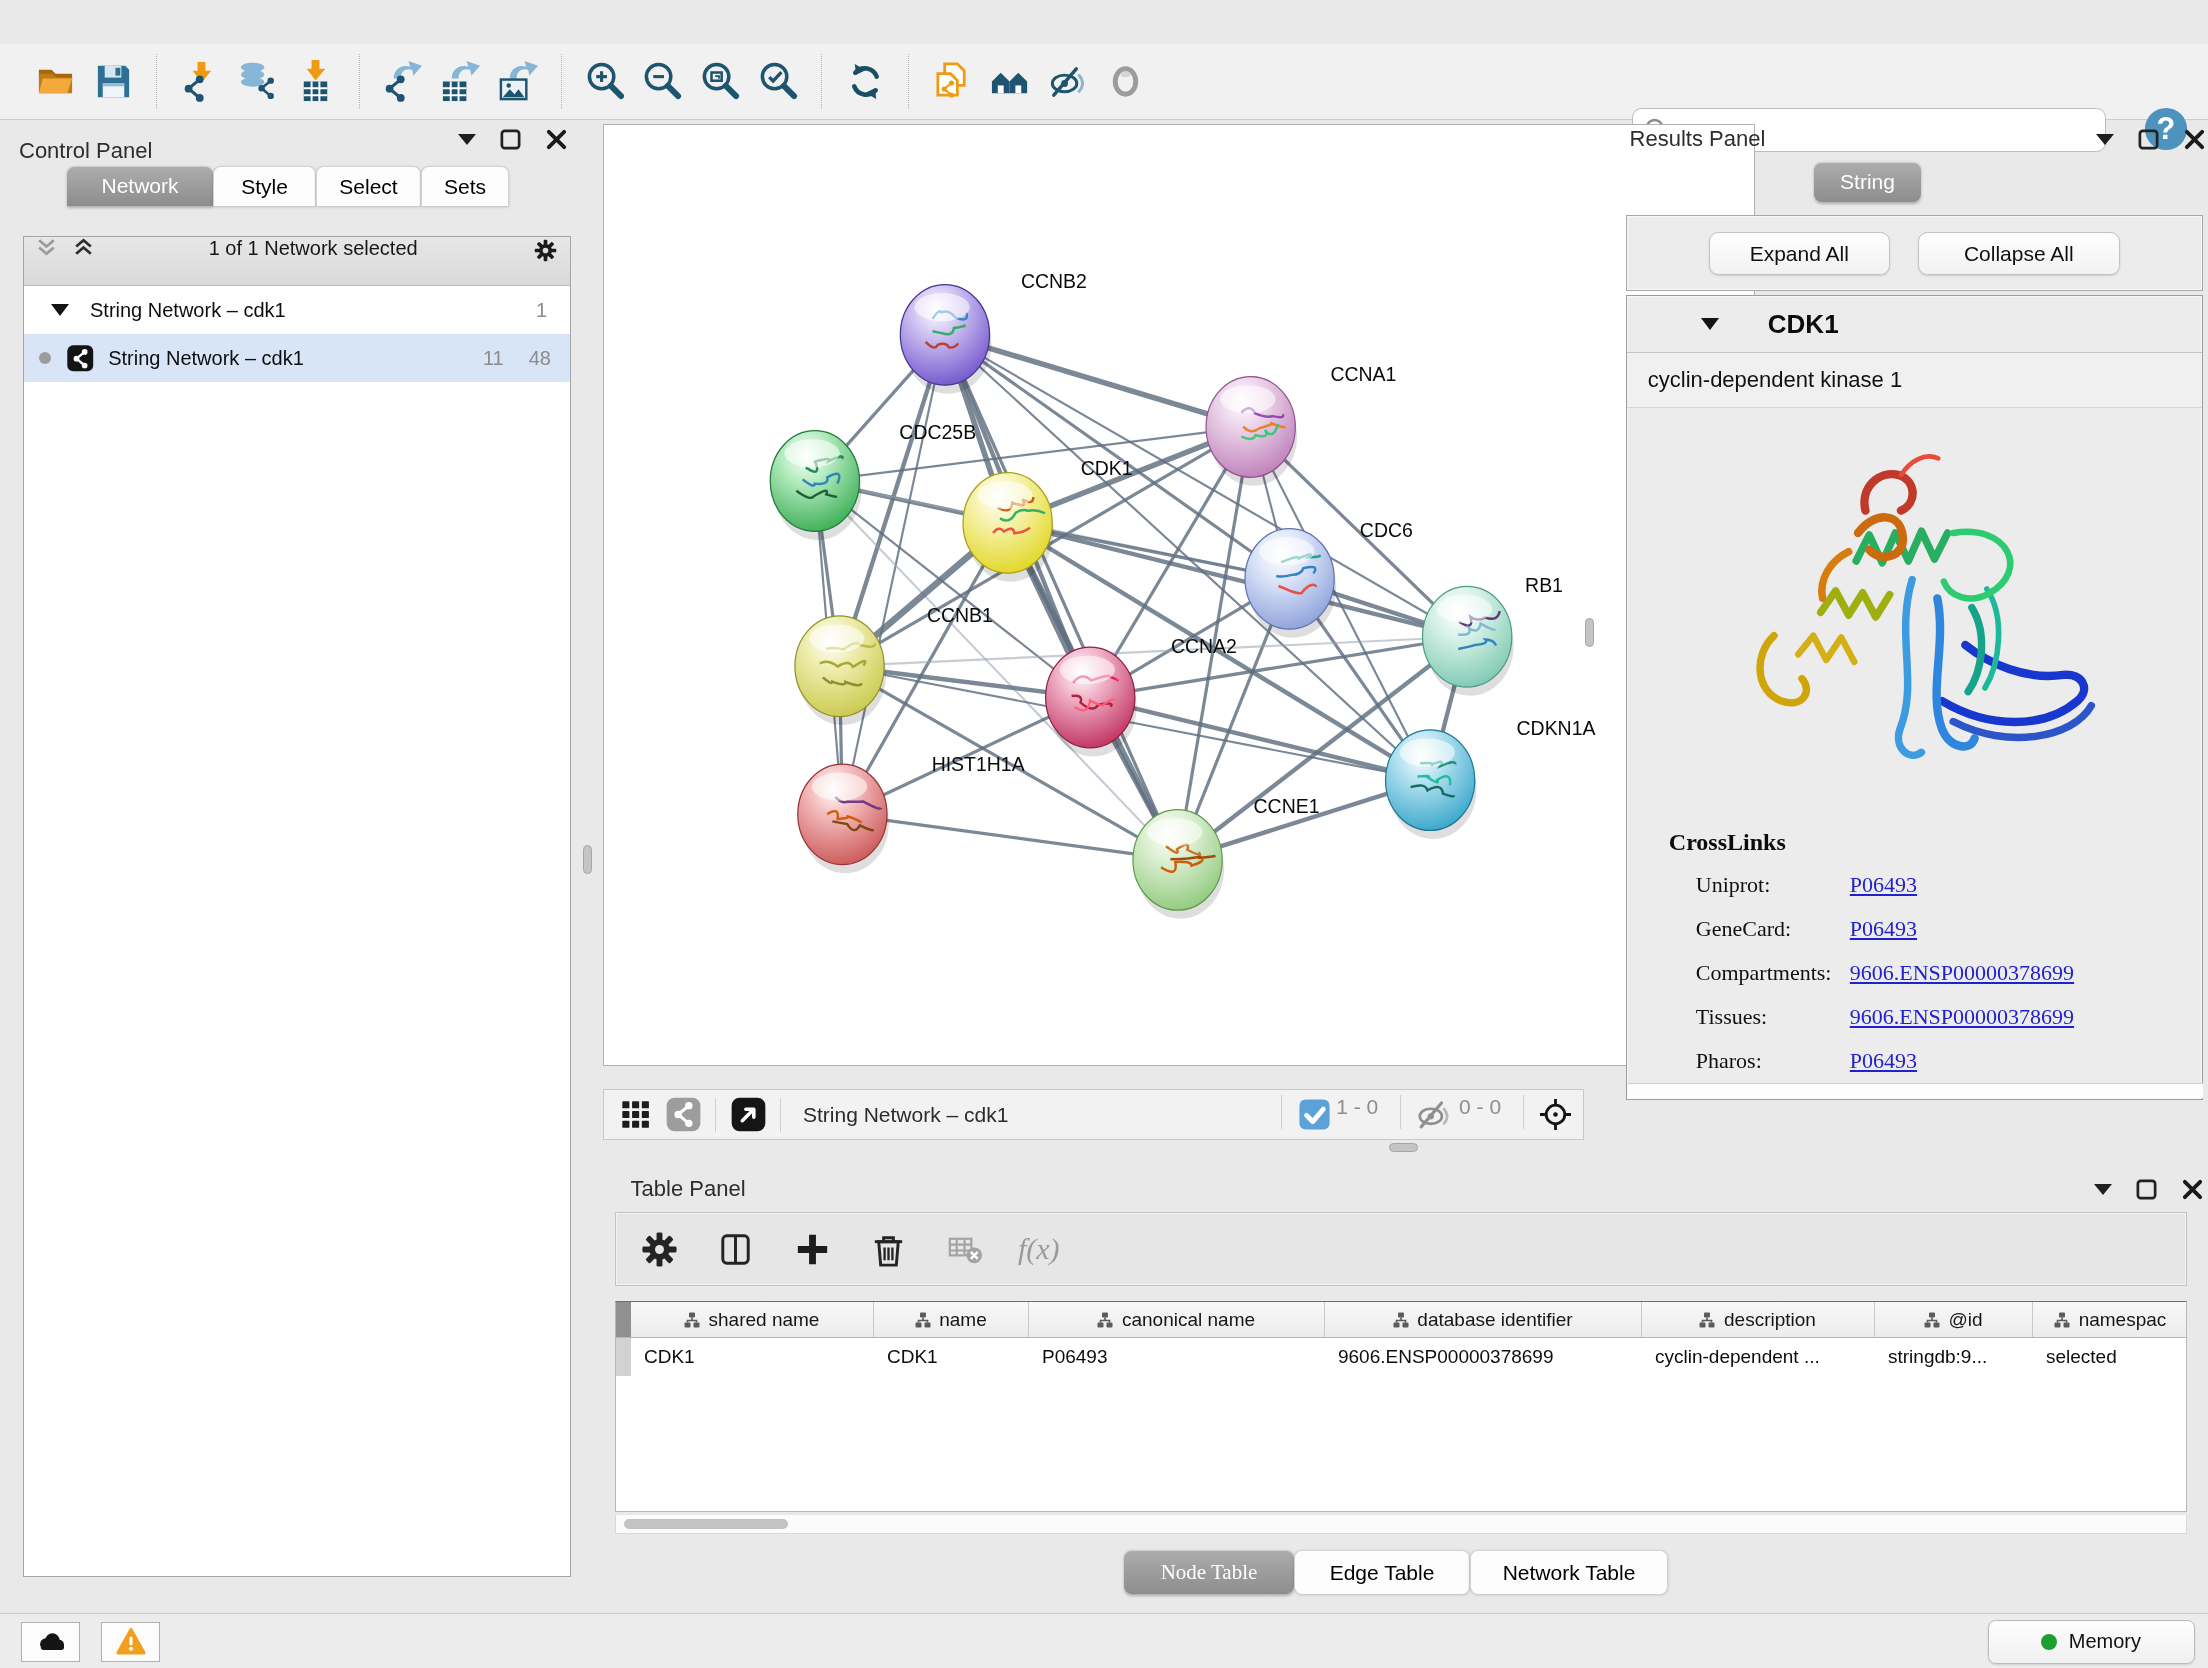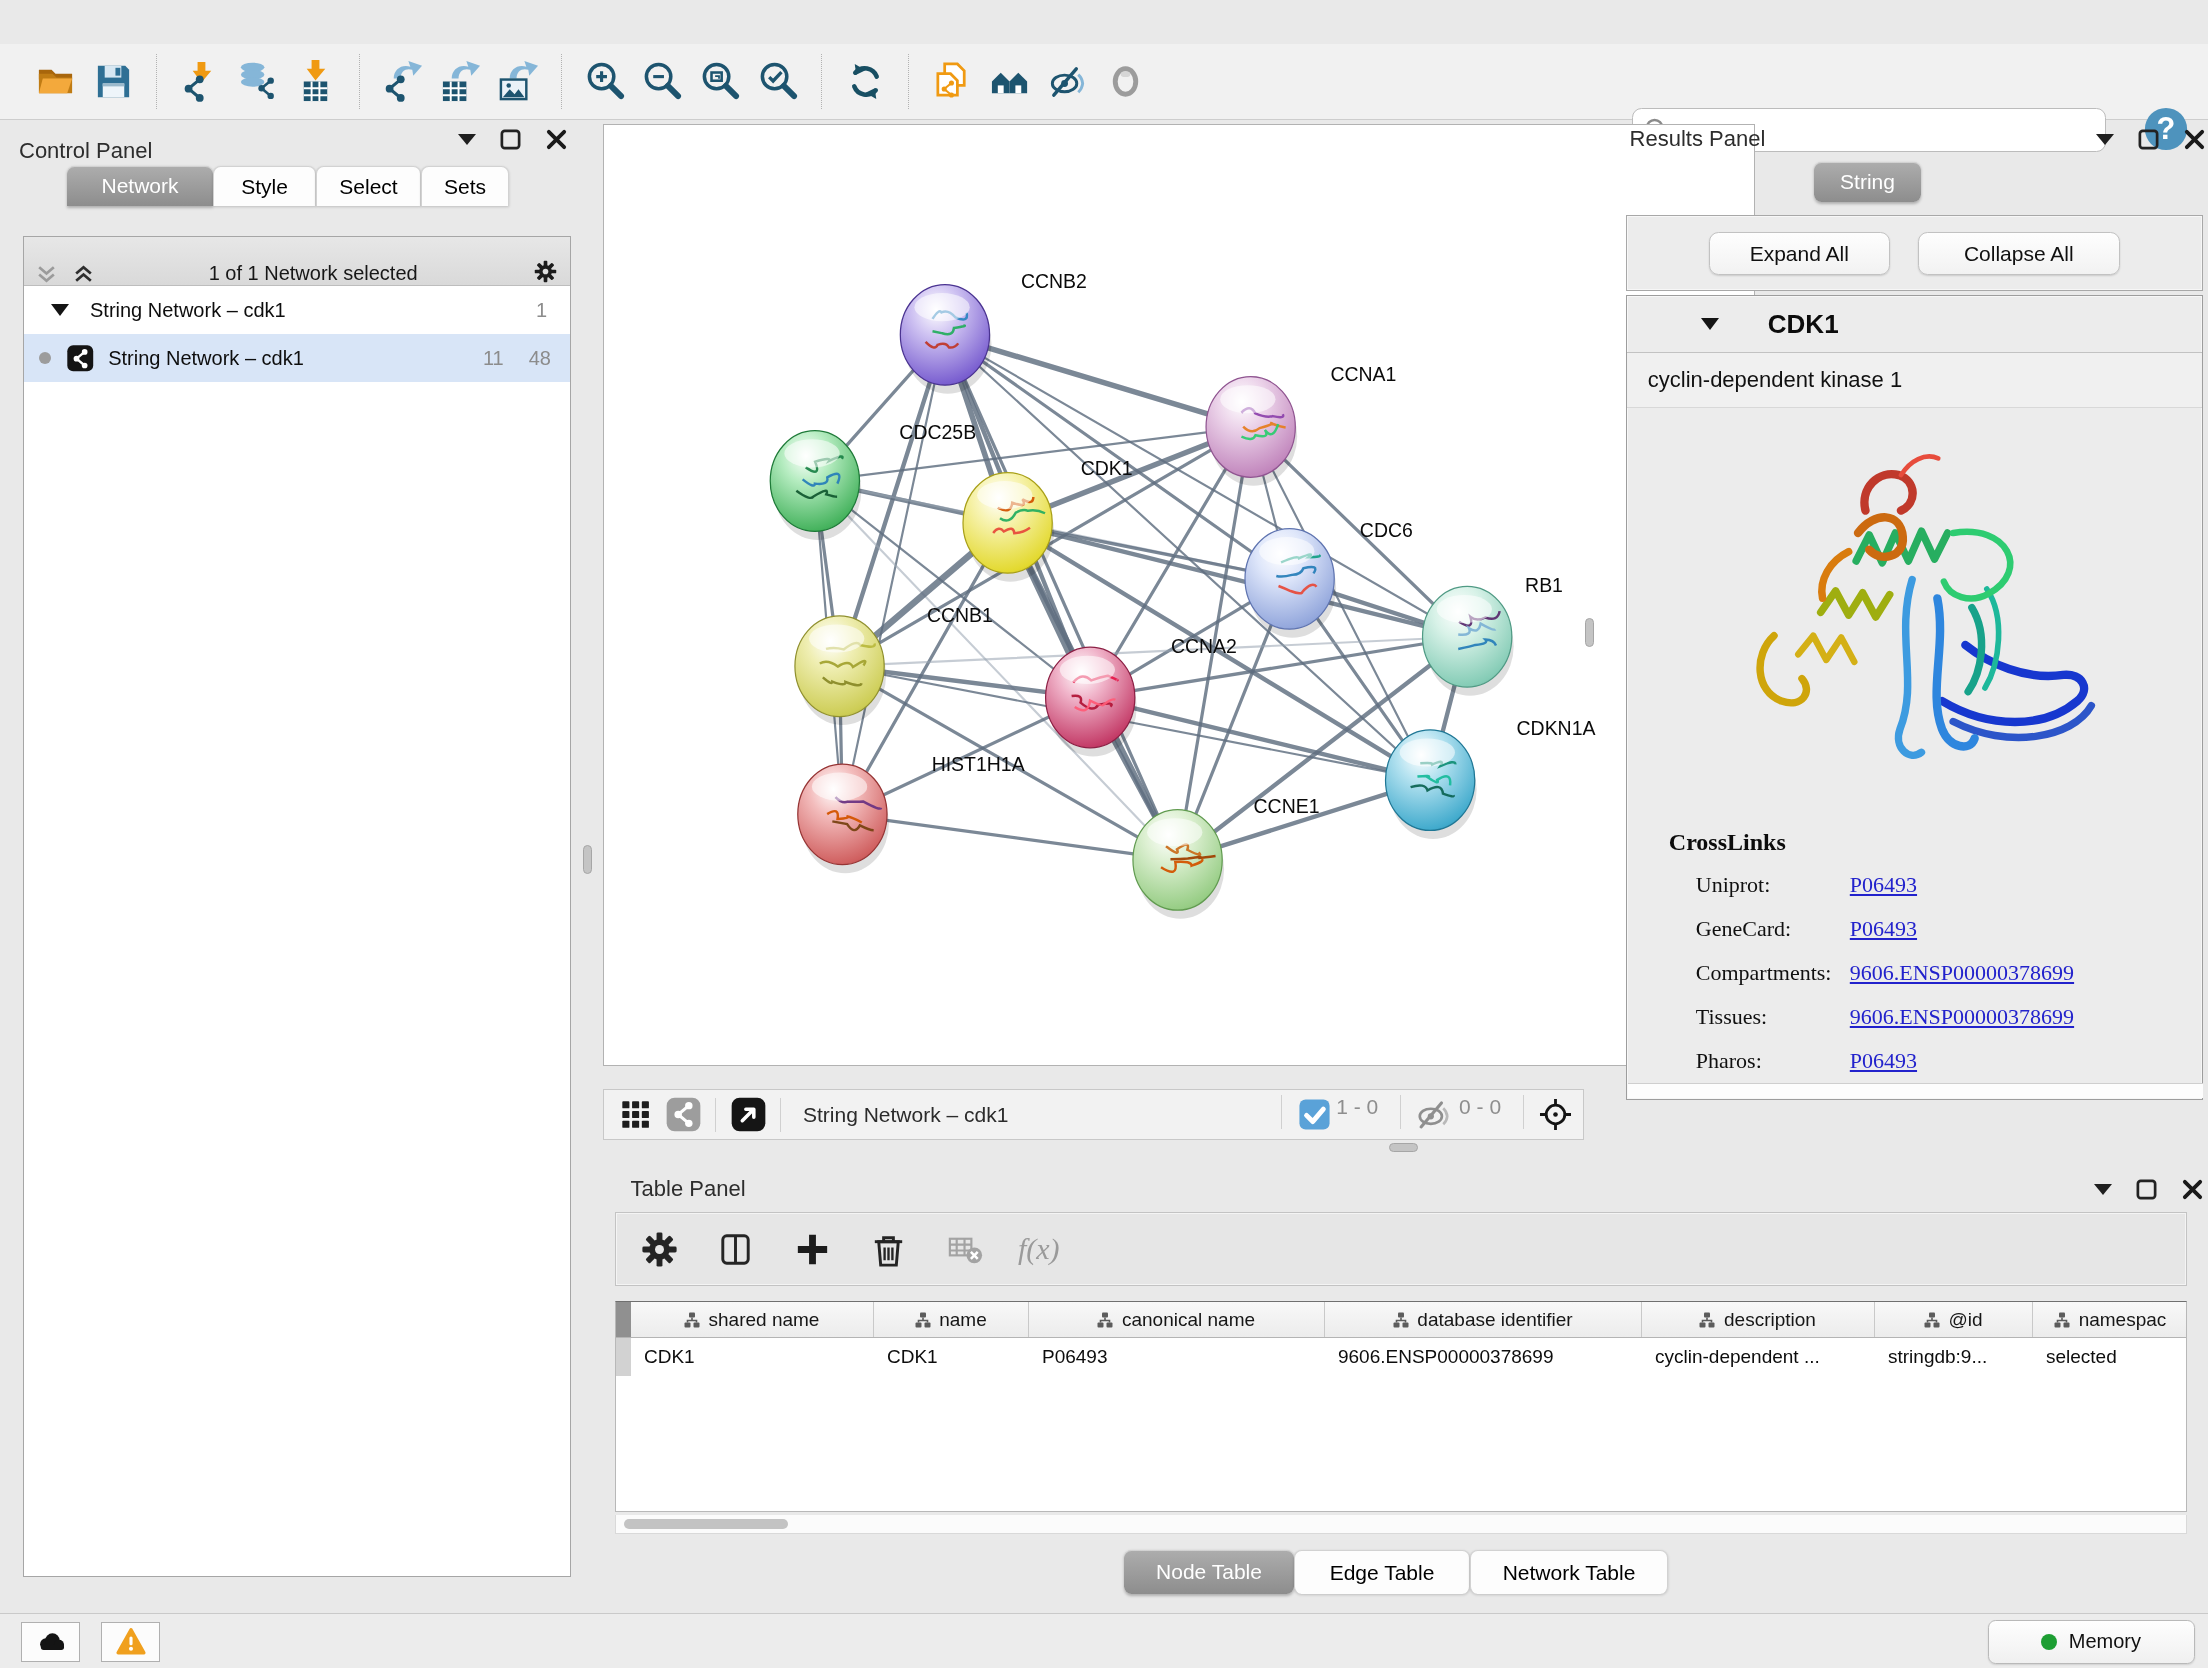--- a/index.html
+++ b/index.html
@@ -27,21 +27,21 @@
 .picons{position:absolute;display:flex;align-items:center;gap:23px}
 .pic-tri{width:0;height:0;border-left:9.5px solid transparent;border-right:9.5px solid transparent;border-top:11.4px solid #1f1f1f}
 .picons svg{width:23px;height:23px}
 .tab{display:flex;align-items:center;justify-content:center;font-size:21px;border-radius:7.6px 7.6px 0 0;height:100%;position:relative}
 .tab.sel{background:linear-gradient(#adadad,#8d8d8d);color:#fff;box-shadow:inset 0 1px 0 rgba(255,255,255,.45),0 1.9px 2.9px rgba(0,0,0,.25)}
 .tab:not(.sel){background:#fdfdfd;color:#000000;border:1px solid #d2d2d2;border-bottom:none;box-shadow:0 1px 2.9px rgba(0,0,0,.18)}
 
 #controlPanel{position:absolute;left:0;top:120px;width:592px;height:1493px}
 #cpTabs{position:absolute;left:67px;top:46px;height:40px;display:flex}
 .cbox{position:absolute;left:23px;top:116px;width:548px;height:1341px;background:#fff;border:1px solid #a6a6a6}
-.listbar{height:49px;background:linear-gradient(#e7e7e7,#d9d9d9);border-bottom:1px solid #bdbdbd;display:flex;align-items:flex-end;padding:0 11.4px}
+.listbar{height:49px;background:linear-gradient(#e7e7e7,#d9d9d9);border-bottom:1px solid #bdbdbd;display:flex;align-items:flex-start;padding:0 11.4px}
 .listbar svg{width:25px;height:25px}
 .liststatus{flex:1;text-align:center;font-size:20px;color:#171717}
 .trow{height:48px;display:flex;align-items:center;font-size:20px;color:#0e0e0e}
 .trow.sel{background:#d8e5f7}
 .tcount{color:#8c8c8c}
 .exp-tri{width:0;height:0;border-left:9.5px solid transparent;border-right:9.5px solid transparent;border-top:12.4px solid #141414}
 .dot{width:12.4px;height:12.4px;border-radius:50%;background:#9c9c9c}
 .badge svg{width:28.5px;height:28.5px;display:block}
 
 #canvas{position:absolute;left:603px;top:124px;width:1152px;height:942px;background:#fff;border:1px solid #b2b2b2}
@@ -864,21 +864,21 @@
             <span class="td" style="width:233px;flex:none">cyclin-dependent ...</span>
             <span class="td" style="width:158px;flex:none">stringdb:9...</span>
             <span class="td" style="width:156px;flex:none">selected</span>
           </div>
         </div>
     </div>
     <div class="hscroll">
         <div class="hthumb"></div>
       </div>
     <div id="btmTabs">
-        <div class="tab sel" style="width: 170px;">Node Table</div>
+        <div class="tab sel" style="width: 170px; font-family: Liberation Serif, serif;">Node Table</div>
         <div class="tab" style="width: 176px;">Edge Table</div>
         <div class="tab" style="width: 198px;">Network Table</div>
       </div>
   </div>
 
   <div id="statusBar">
     <div class="sbtn" style="left:21px">
       <svg viewBox="0 0 44 34">
           <g fill="#141414">
             <circle cx="15" cy="21" r="8"></circle>

